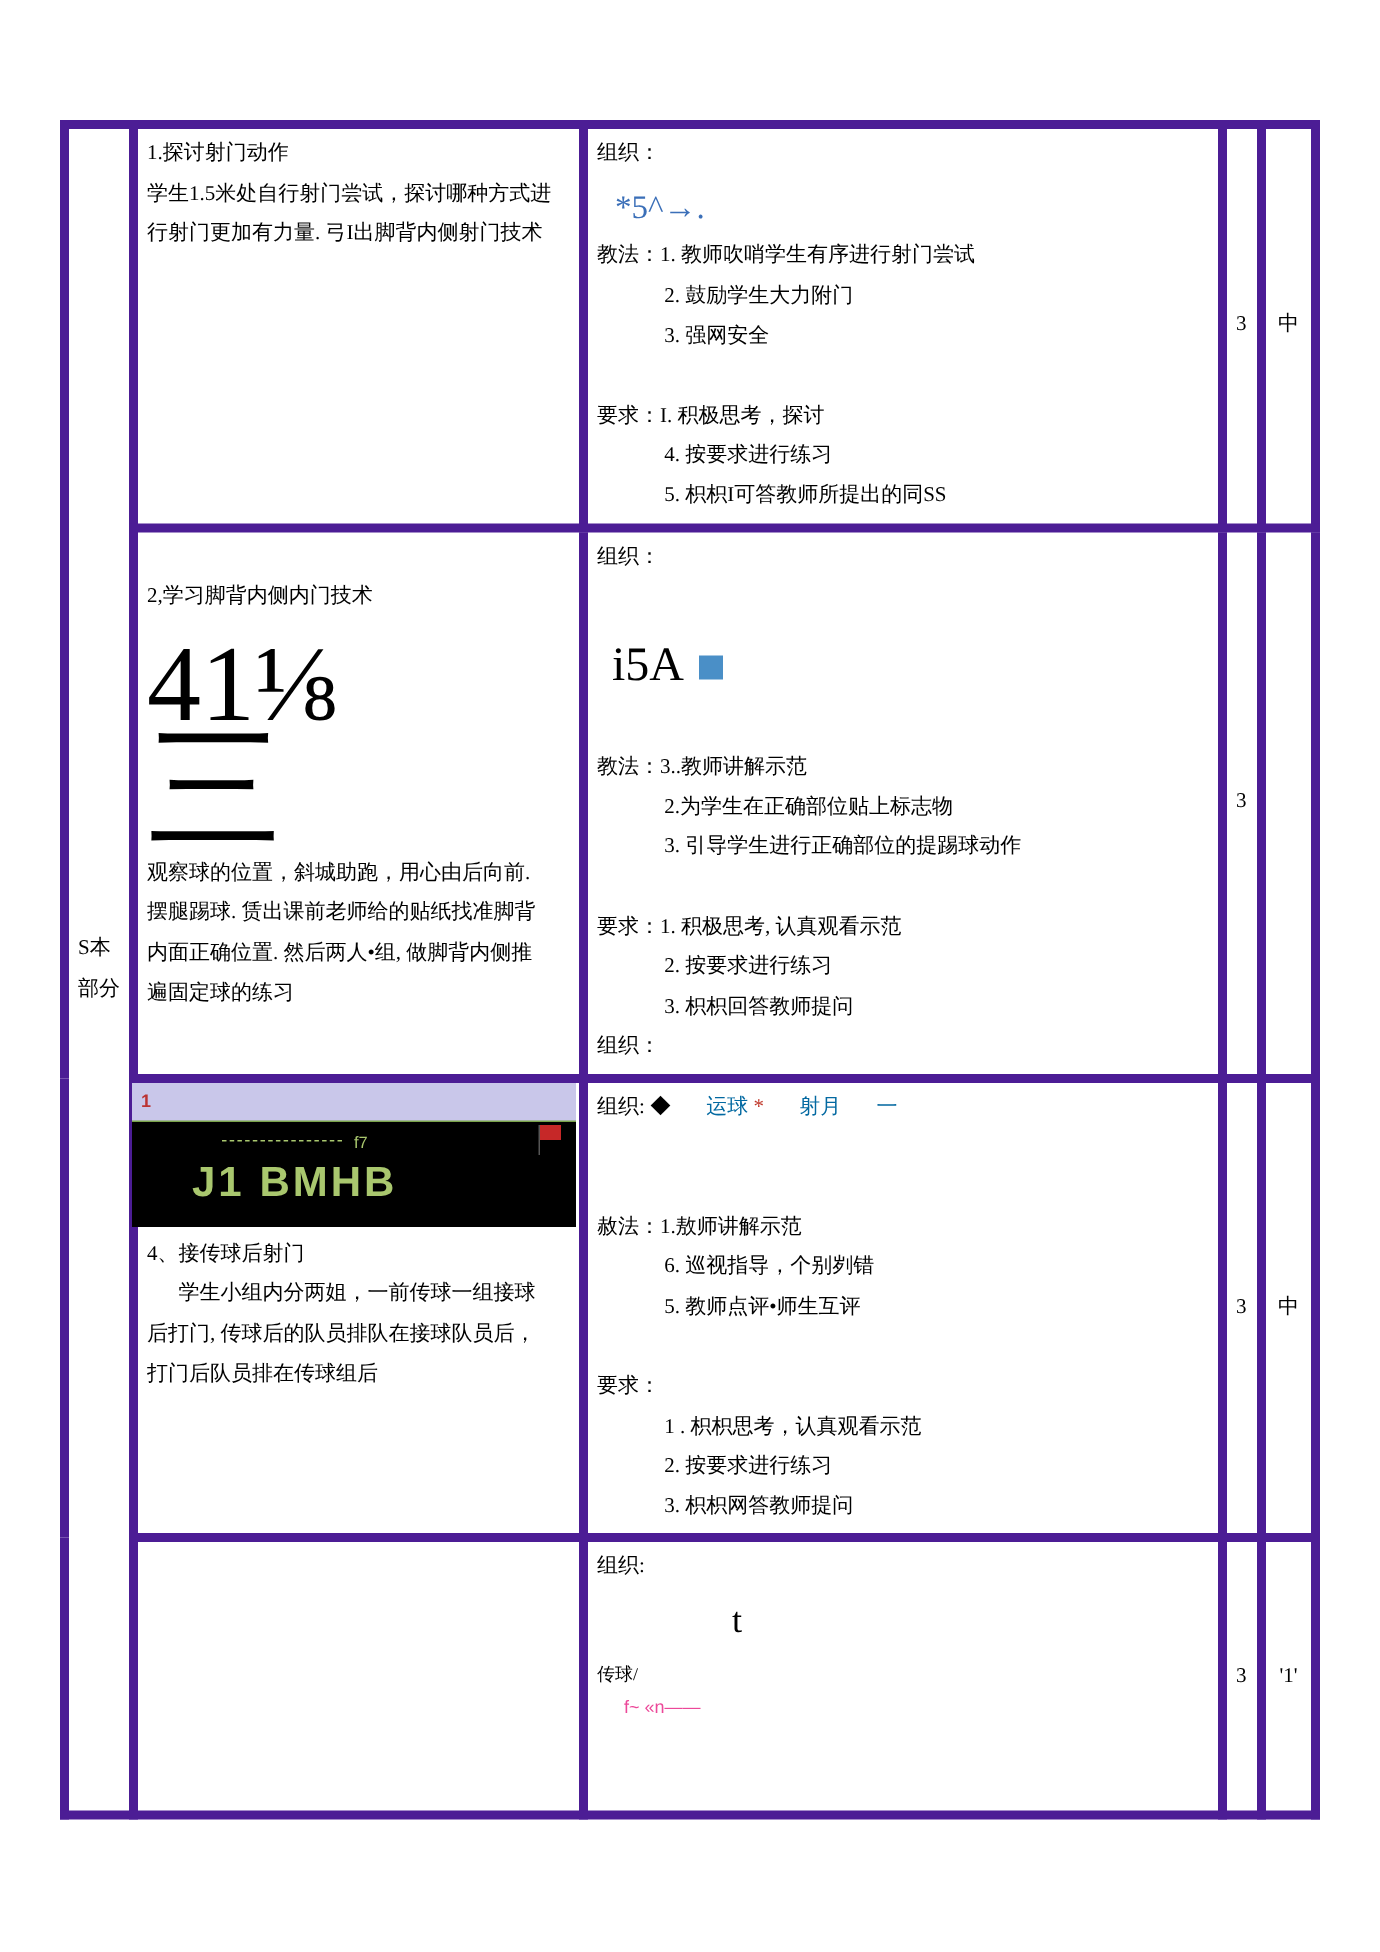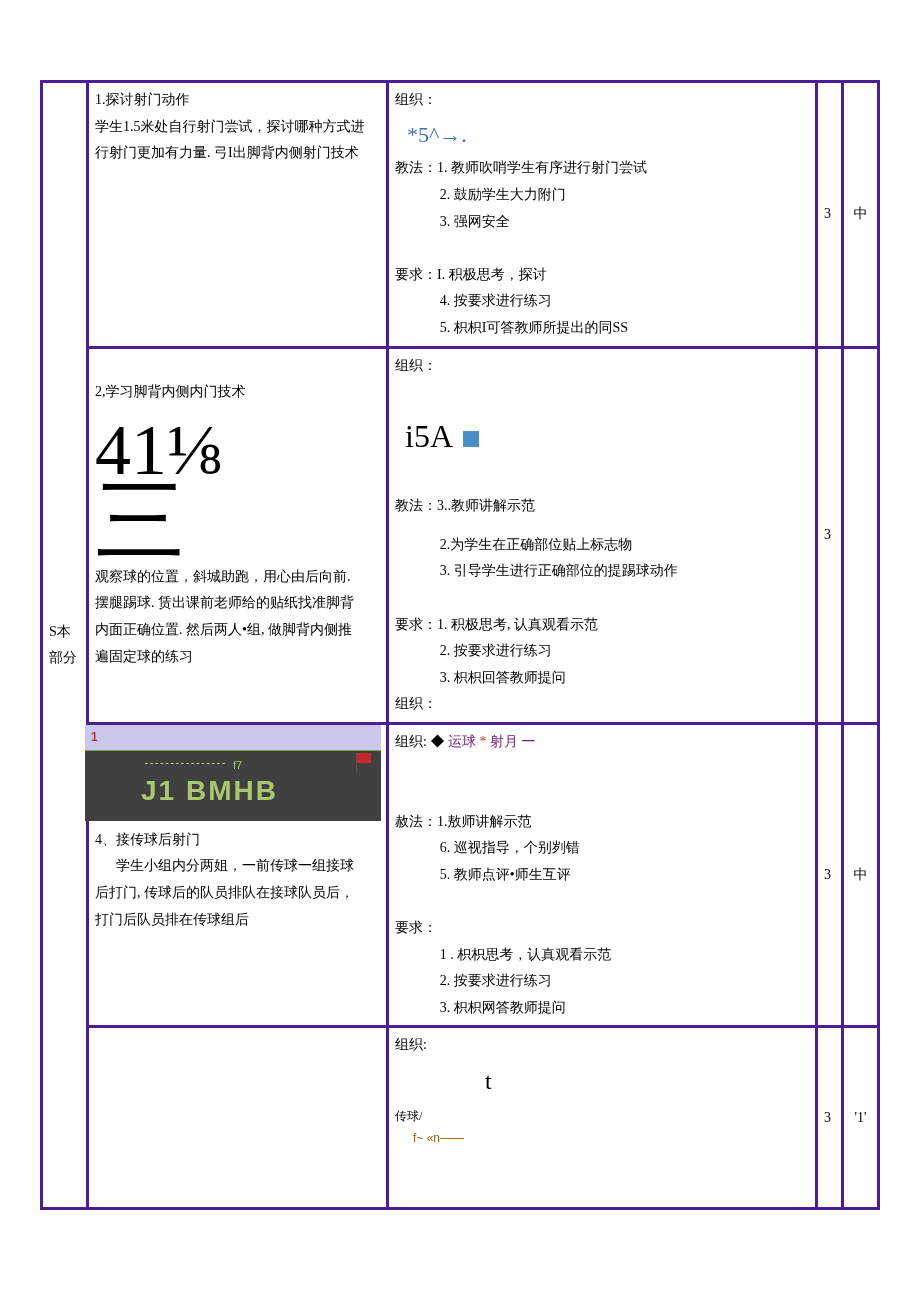--- a/index.html
+++ b/index.html
@@ -10,31 +10,31 @@
     color: #000;
     width: 920px;
     margin: 0 auto;
     padding: 80px 40px 60px 40px;
   }
   table.main {
     border-collapse: collapse;
     width: 100%;
   }
   table.main td {
-    border: 3px solid #4c1d95;
+    border: 6px solid #4c1d95;
     vertical-align: top;
     padding: 4px 6px;
     line-height: 1.9;
   }
   .col-label { width: 46px; text-align: left; vertical-align: middle !important; }
   .col-left { width: 300px; }
   .col-right { width: auto; }
   .col-n { width: 26px; text-align: left; vertical-align: middle !important; }
   .col-m { width: 36px; text-align: center; vertical-align: middle !important; }
-  .blue { color: #701a75; }
+  .blue { color: #0369a1; margin-left: 20px; }
   .red { color: #c0392b; }
   .big-num {
     font-family: Georgia, serif;
     font-size: 72px;
     line-height: 1;
     padding: 8px 0;
   }
   .three-bars {
     font-family: Georgia, serif;
     font-size: 90px;
@@ -74,21 +74,21 @@
     position: absolute;
     left: 6px;
     bottom: 1px;
     color: #b33;
     font-family: Arial, sans-serif;
     font-size: 12px;
     font-weight: bold;
   }
   .green-band .grass {
     height: 70px;
-    background: #404040;
+    background: #000000;
     position: relative;
     color: #9fbf62;
   }
   .green-band .grass .dash {
     position: absolute;
     top: 12px;
     left: 60px;
     width: 80px;
     border-top: 1px dashed #a9c76e;
   }
@@ -96,21 +96,21 @@
     position: absolute;
     top: 4px;
     left: 148px;
     font-family: Arial, sans-serif;
     font-size: 11px;
     color: #a9c76e;
   }
   .green-band .grass .big {
     position: absolute;
     bottom: 4px;
-    left: 56px;
+    left: 40px;
     font-family: Arial, sans-serif;
     font-size: 28px;
     font-weight: 700;
     letter-spacing: 2px;
     color: #a9c76e;
   }
   .green-band .flag {
     position: absolute;
     right: 10px;
     top: 2px;
@@ -123,24 +123,24 @@
     position: absolute;
     left: -1px;
     top: 0;
     width: 1px;
     height: 20px;
     background: #555;
   }
   .para { text-indent: 1.5em; }
   .diamond { color: #000; }
   .t-mark { font-family: Georgia, serif; font-size: 24px; padding-left: 90px; }
-  .fntilde { color: #a16207; font-family: Arial; font-size: 12px; padding-left: 18px; }
+  .fntilde { color: #ec4899; font-family: Arial; font-size: 12px; padding-left: 18px; }
   .chuanqiu { font-size: 12px; }
   .pl3 { padding-left: 3.2em; }
-  .pl4 { padding-left: 3.2em; margin-top: 12px; }
+  .pl4 { padding-left: 3.2em; }
 </style>
 </head>
 <body>
 
 <table class="main">
 
   <tbody>
       <tr>
     <td class="col-label" rowspan="4">
       <div>S本部分</div>

